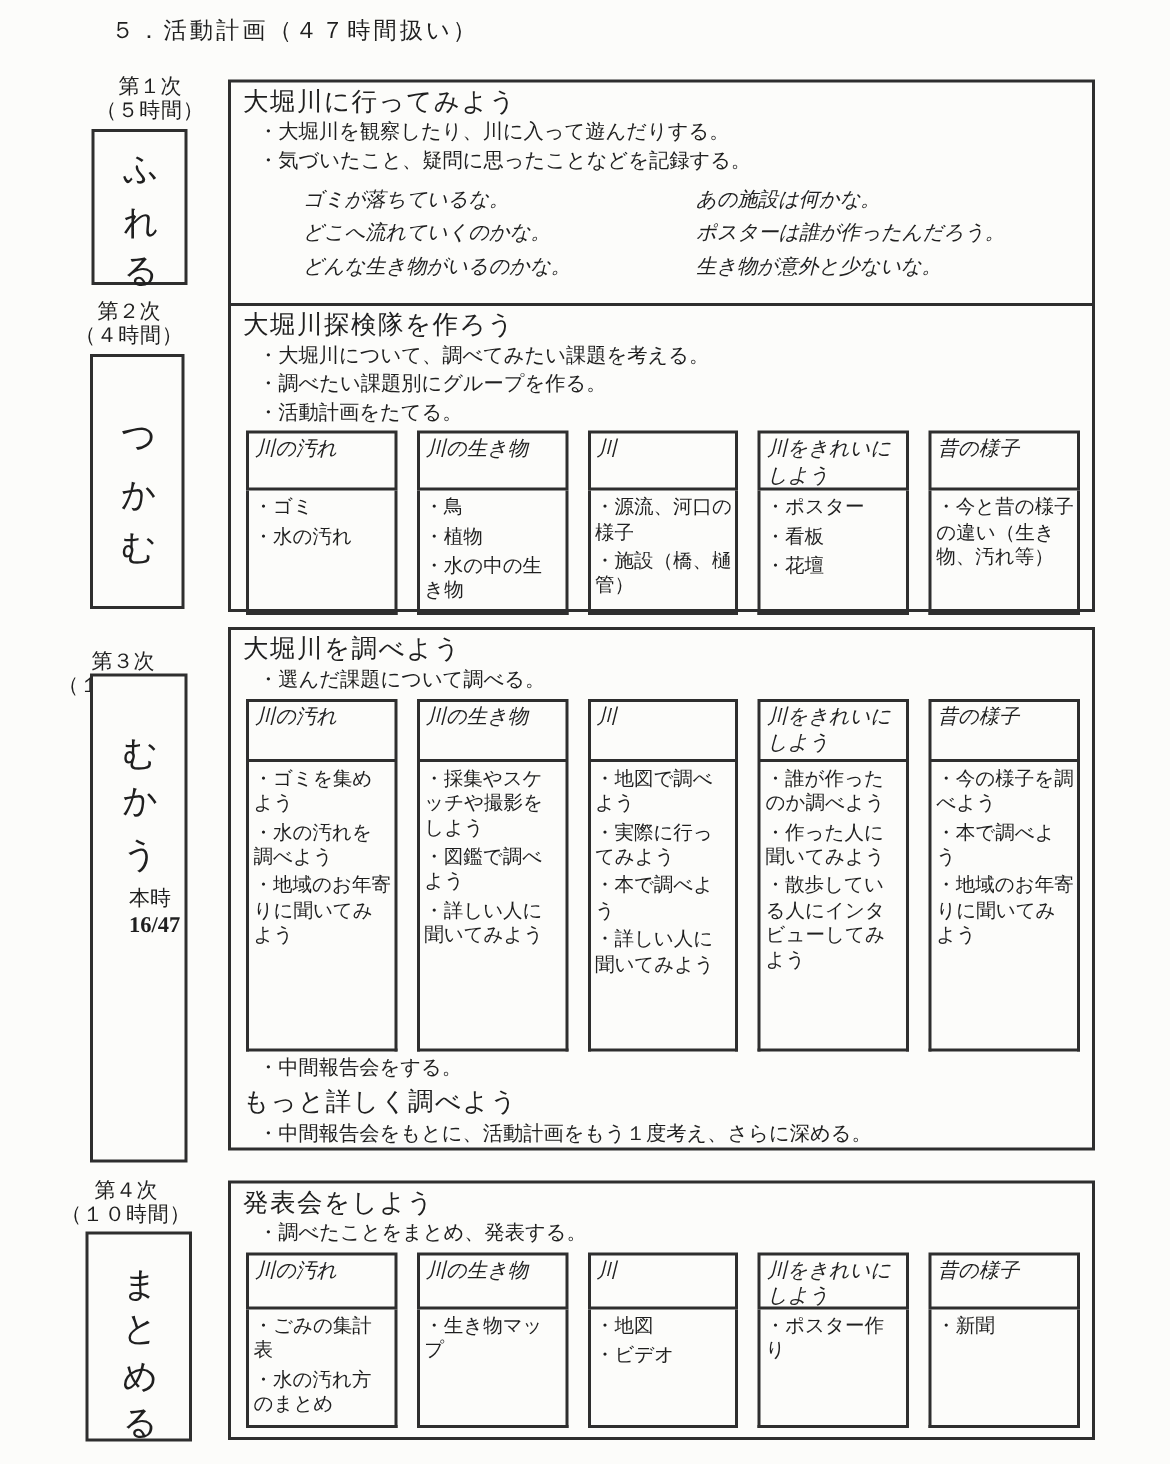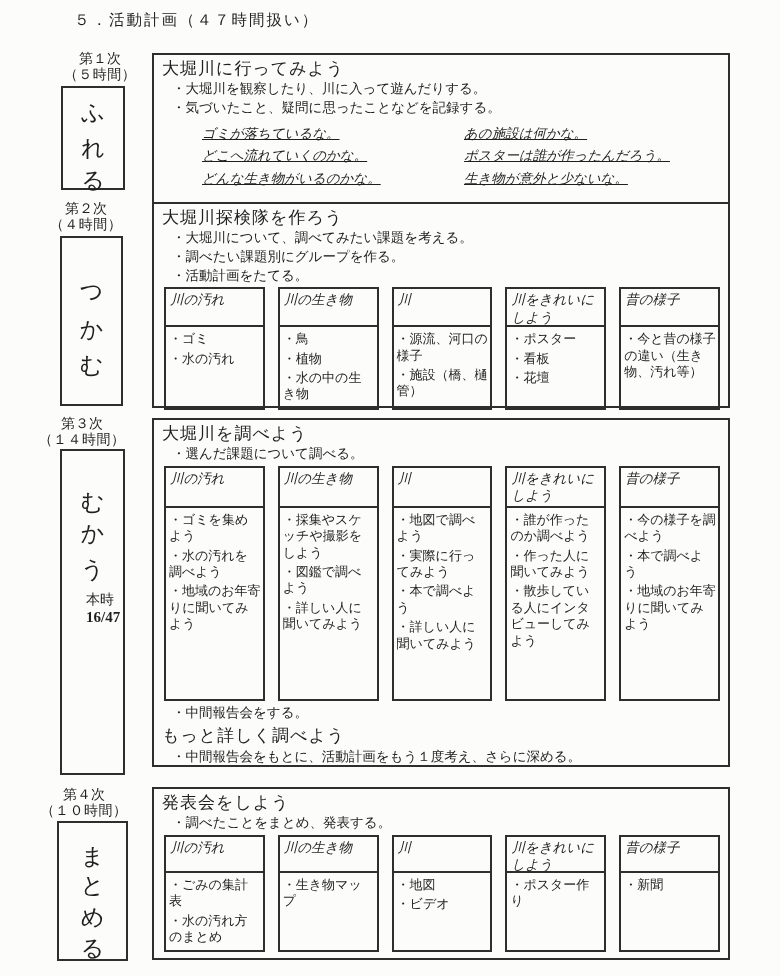--- a/index.html
+++ b/index.html
@@ -9,21 +9,21 @@
     position:relative; width:780px; height:976px; background:#fcfcfa;
     overflow:hidden; margin:0 auto;
   }
   .doc-title { position:absolute; left:74px; top:10px; font-size:15.5px; letter-spacing:2px; }
 
   
   .stage-head { position:absolute; width:116px; font-size:14px; line-height:1.15; text-align:center; }
   .stage-head .hours { letter-spacing:0.5px; }
   .s1-head { left:42px; top:50px; }
   .s2-head { left:28px; top:200px; }
-  .s3-head { left:24px; top:415px; }
+  .s3-head { left:24px; top:433px; }
   .s4-head { left:26px; top:786px; }
 
   
   .phase-box {
     position:absolute; border:2px solid #2e2e2e; background:#fcfcfa;
     display:flex; align-items:center; justify-content:center;
   }
   .s1-box { left:61px; top:86px;  width:64px; height:104px; }
   .s2-box { left:60px; top:236px; width:63px; height:170px; }
   .s3-box { left:60px; top:449px; width:65px; height:326px;
@@ -42,21 +42,21 @@
     position:absolute; border:2px solid #2e2e2e; background:#fcfcfa; padding:3px 8px 0 8px;
   }
   .s1-content { left:152px; top:53px;  width:578px; height:172px; }
   .s2-content { left:152px; top:202px; width:578px; height:206px; }
   .s3-content { left:152px; top:418px; width:578px; height:349px; }
   .s4-content { left:152px; top:787px; width:578px; height:173px; }
 
   .heading { font-size:17px; letter-spacing:1px; line-height:1.25; }
   .bullet  { font-size:13.5px; line-height:1.38; margin-left:10px; }
 
-  .quotes { margin:5px 0 0 40px; font-style:italic; font-size:13.5px;text-decoration:underline; }
+  .quotes { margin:5px 0 0 40px; font-style:italic; font-size:13.5px; }
   .quote-row { display:flex; line-height:1.7; }
   .q-left { width:262px; }
 
   .group-row { display:flex; gap:13px; margin-top:3px; padding-left:2px; }
   .group { width:101px; display:flex; flex-direction:column; }
   .group-header {
     border:2px solid #2e2e2e; font-style:italic; font-size:13.5px;
     line-height:1.3; padding:2px 3px 0 4px;
   }
   .group-body {

